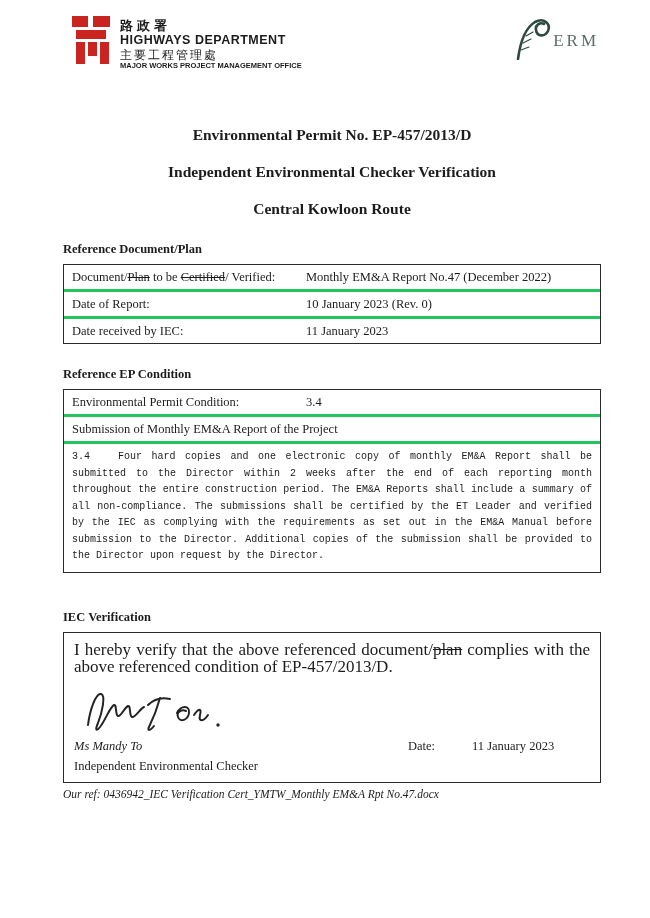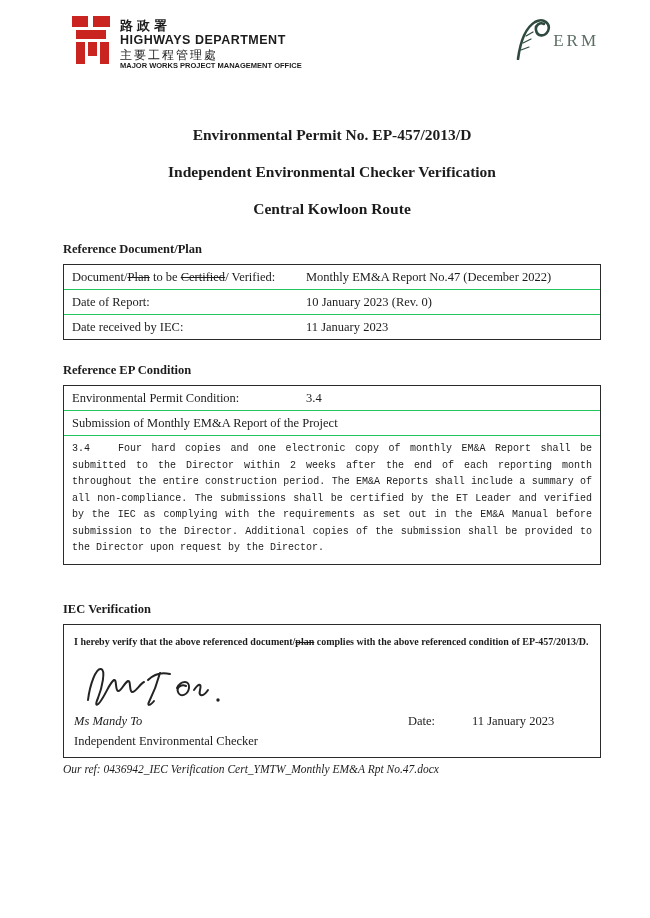--- a/index.html
+++ b/index.html
@@ -21,40 +21,40 @@
   .hyd-en-office { font-size:7.5px; font-weight:bold; line-height:10px; }
   .erm { display:flex; flex-direction:row; align-items:center; margin-right:2px; }
   .erm-word { font-size:17px; letter-spacing:3px; color:#5c6e64; margin-top:2px; }
 
   
   .title { text-align:center; font-size:15.5px; font-weight:bold; margin-top:19px;font-family:Liberation Serif, serif; }
   .title.first { margin-top:26px; }
 
   
   .box { border:1px solid #2b2b2b; margin-top:7px; }
-  .trow { display:flex; padding:4px 8px; border-bottom:1px solid #22c55e; font-size:12.5px; line-height:16px; }
+  .trow { display:flex; padding:4px 8px; border-bottom:3px solid #22c55e; font-size:12.5px; line-height:16px; }
   .trow:last-child { border-bottom:none; }
   .lbl { width:45%; flex:none; }
   .val { flex:1; }
   .bold { font-weight:bold; }
   .strike { text-decoration:line-through; }
   .works { margin-top:16px; }
   .works .lbl { width:34%; }
   .works .val { text-align:center; }
   .single { display:block; }
   .para { display:block; text-align:justify; font-size:10px; line-height:16.5px; padding:5px 8px 7px;font-family:Liberation Mono, monospace; }
   .clause-no { margin-right:28px; }
 
   .section-title { font-weight:bold; font-size:12.5px; margin-top:24px; }
   .section-title.ep { margin-top:23px; }
   .section-title.iec { margin-top:37px; }
 
   
   .iec-box { padding:8px 10px 6px; }
-  .statement { font-size:10px; line-height:17px; text-align:justify;font-weight:bold; }
+  .statement { font-size:17px; line-height:17px; text-align:justify; }
   .signature { margin:10px 0 2px 8px; height:52px; }
   .sign-row { display:flex; align-items:baseline; font-size:12.5px; margin-top:2px; }
   .signer { flex:1;font-style:italic; }
   .date-label { width:64px; flex:none; }
   .date-value { width:118px; flex:none; }
   .signer-title { font-size:12.5px; margin-top:5px; padding-bottom:2px; }
 
   .footer-ref { font-size:11.5px; font-style:italic; margin-top:5px; }
 </style>
 </head>

